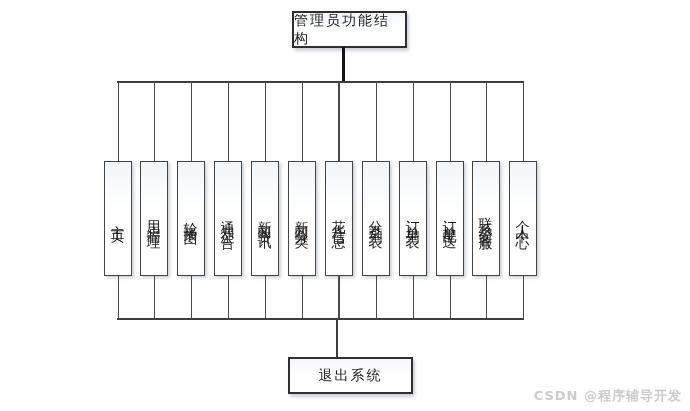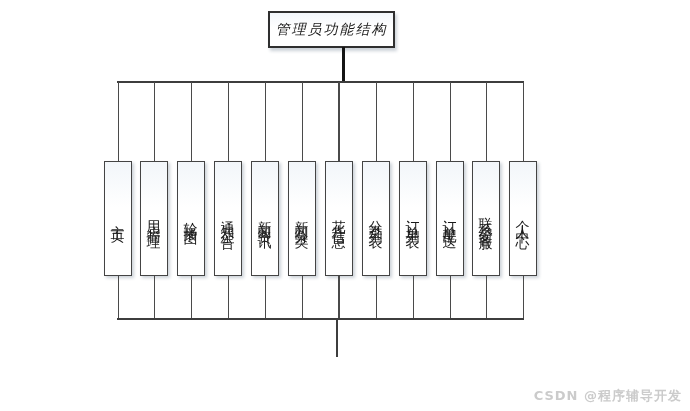--- a/index.html
+++ b/index.html
@@ -26,21 +26,21 @@
   
   .hbox{
     position:absolute;
     box-sizing:border-box;
     border:2px solid #2f2f2f;
     background:linear-gradient(180deg,#f2f6fa 0%,#ffffff 45%);
     box-shadow:2px 3px 3px rgba(90,110,130,0.30);
     display:flex;align-items:center;justify-content:center;
     font-size:14px;color:#1a1a1a;letter-spacing:2px;
   }
-  .root-box{left:268px;top:11px;width:127px;height:37px;font-style:italic;}
+  .root-box{left:292px;top:11px;width:115px;height:37px;}
   .exit-box{left:288px;top:357px;width:125px;height:37px;}
   .vbox{
     position:absolute;
     top:161px;width:28px;height:115px;
     box-sizing:border-box;
     border:1.5px solid #444444;
     background:linear-gradient(180deg,#f2f6fa 0%,#ffffff 40%);
     box-shadow:2px 2px 3px rgba(90,110,130,0.30);
     display:flex;align-items:center;justify-content:center;
   }
@@ -132,16 +132,19 @@
   <div class="line v cb c6"></div>
   <div class="line v cb c7"></div>
   <div class="line v cb c8"></div>
   <div class="line v cb c9"></div>
   <div class="line v cb c10"></div>
   <div class="line v cb c11"></div>
 
   <div class="line bus bus-bottom"></div>
   <div class="line drop-exit"></div>
 
+  <div class="hbox exit-box">
+    <span>退出系统</span>
+  </div>
 
   <div class="watermark">CSDN @程序辅导开发</div>
 
 </div>
 
 </body></html>

